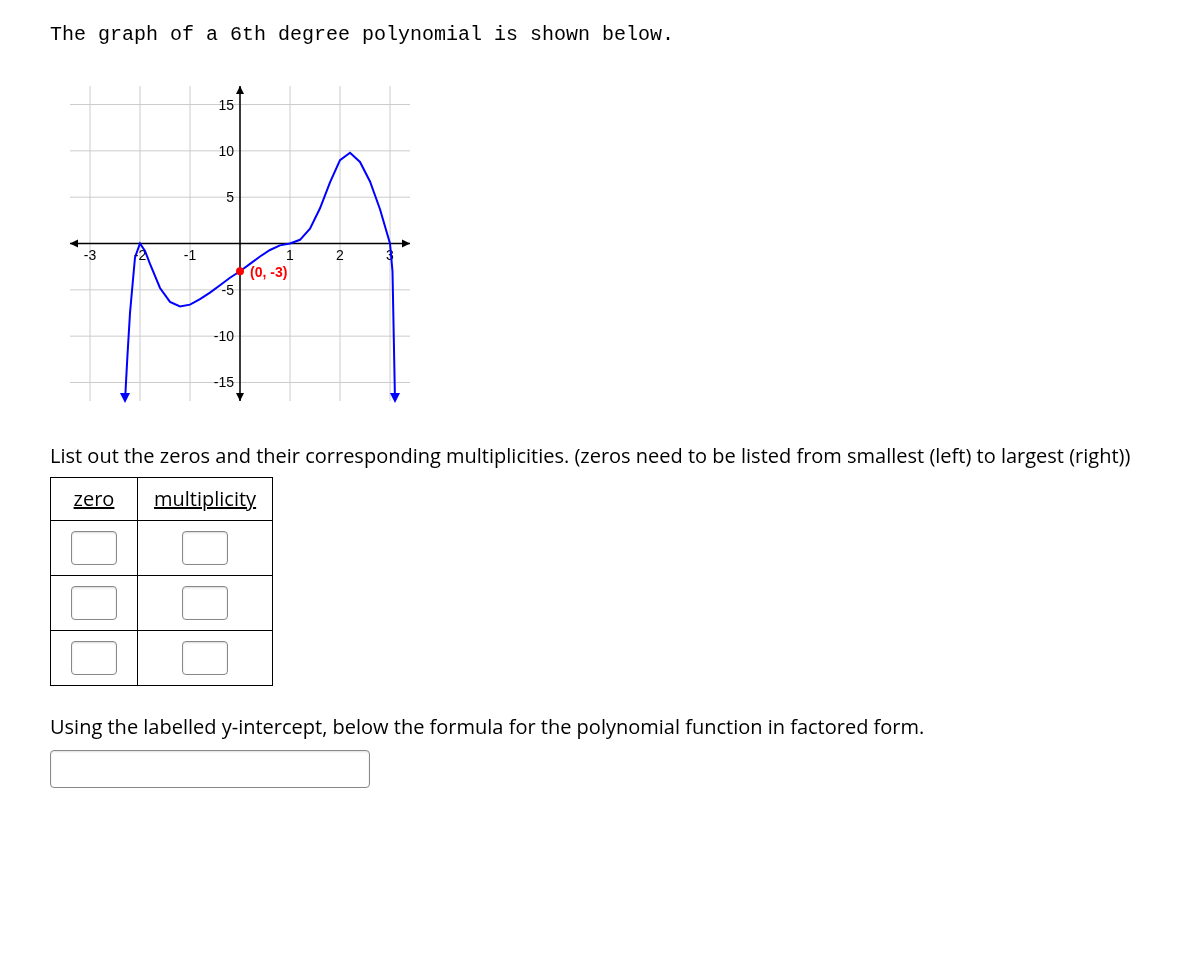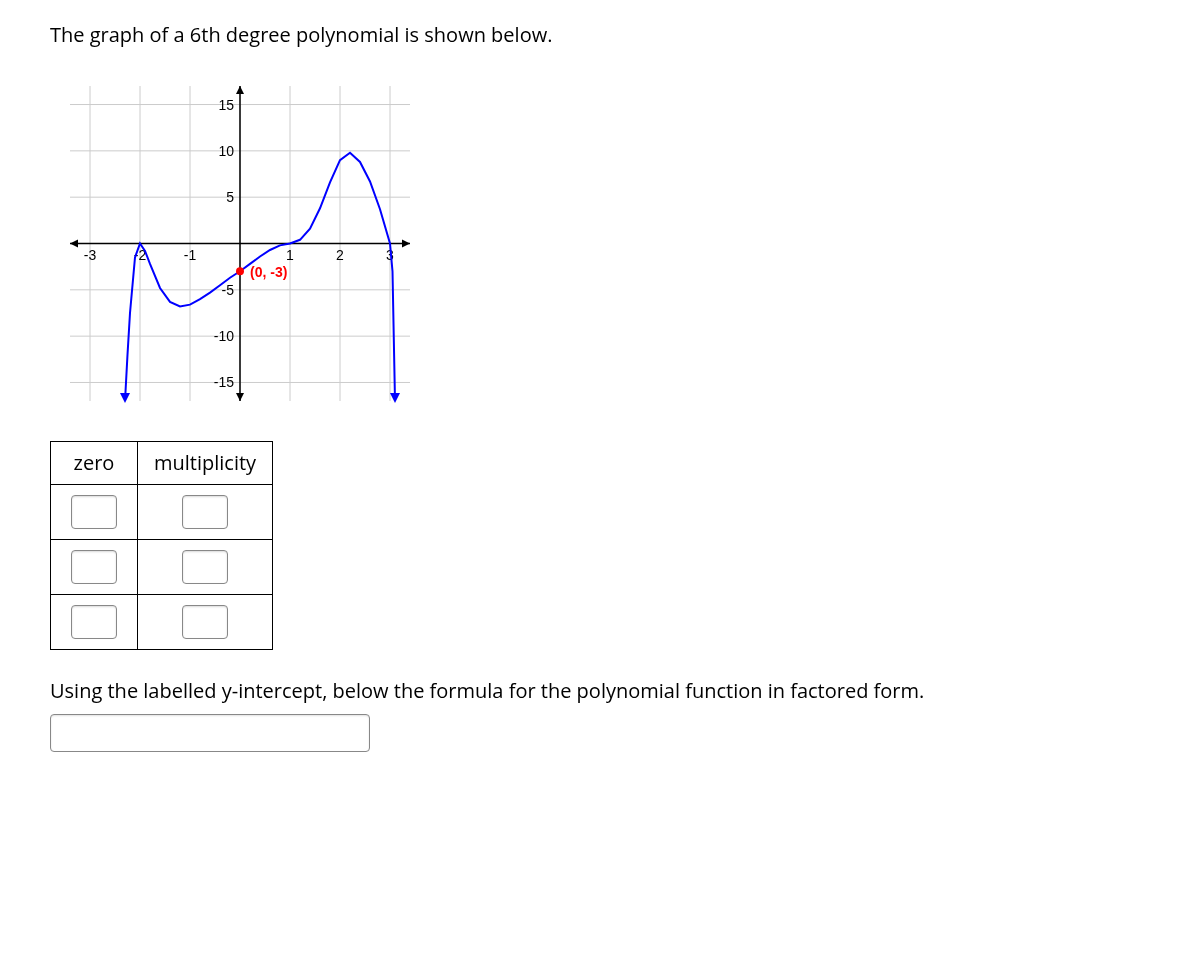--- a/index.html
+++ b/index.html
@@ -4,34 +4,35 @@
   <style>
     * { box-sizing: border-box; }
     body {
       font-family: 'Open Sans', Arial, sans-serif;
       margin: 0;
       padding: 20px 50px;
       color: #000;
       font-size: 20px;
       line-height: 1.5;
     }
-    .question-text { margin-bottom: 20px; }
+    .question-text { margin-bottom: 20px; font-family: Liberation Mono, monospace; }
     .chart-wrap { margin: 10px 0 30px 0; }
     svg.plot { display: block; }
     .axis-label { font-size: 14px; font-family: Arial, sans-serif; fill: #000; }
     .y-int-label { font-size: 14px; font-family: Arial, sans-serif; fill: #f00; font-weight: bold; }
     .grid-line { stroke: #ccc; stroke-width: 1; }
     .axis-line { stroke: #000; stroke-width: 1.5; }
     .curve { stroke: #00f; stroke-width: 2; fill: none; }
     .arrow { fill: #00f; }
     .axis-arrow { fill: #000; }
     .y-int-dot { fill: #f00; }
     table.answer-table {
       border-collapse: collapse;
       margin-top: 6px;
+      text-decoration: underline;
     }
     table.answer-table th, table.answer-table td {
       border: 1px solid #000;
       padding: 10px 20px;
       text-align: center;
       font-weight: normal;
       font-size: 20px;
     }
     table.answer-table th { padding: 6px 16px; }
     .answer-input {
@@ -99,20 +100,21 @@
       <text x="184" y="33.529411764705884" text-anchor="end" class="axis-label">15</text>
       <path d="M75 325 L77.5 278.6764705882353 L79.99999999999999 236.98529411764704 L85 181.3970588235294 L90 167.5 L95 174.91176470588235 L100 187.88235294117646 L110 211.97058823529414 L120 225.86764705882354 L130 230.50000000000003 L140 228.64705882352945 L150 223.08823529411765 L160 216.60294117647058 L170 209.19117647058823 L180 201.77941176470586 L190 195.29411764705884 L200 187.88235294117646 L210 180.47058823529412 L220 173.98529411764704 L230 169.35294117647058 L240 167.5 L249.99999999999997 163.79411764705884 L260 152.6764705882353 L270 132.2941176470588 L280 106.3529411764706 L290 84.11764705882352 L300 76.70588235294116 L310 85.97058823529412 L320 105.4264705882353 L329.99999999999994 133.22058823529412 L340.00000000000006 167.5 L342.5 195.29411764705884 L345 325 " class="curve"></path>
       <polygon points="75,327 70,317 80,317" class="arrow"></polygon>
       <polygon points="345,327 340,317 350,317" class="arrow"></polygon>
       <circle cx="190" cy="195.29411764705884" r="4" class="y-int-dot"></circle>
       <text x="200" y="201.29411764705884" class="y-int-label">(0, -3)</text>
     </svg>
 </div>
 
 <div class="section">
+  <div>List out the zeros and their corresponding multiplicities. (zeros need to be listed from smallest (left) to largest (right))</div>
 
   <table class="answer-table">
     <tbody>
         <tr>
       <th>zero</th>
       <th>multiplicity</th>
     </tr>
     <tr>
       <td><input class="answer-input" style=""></td>
       <td><input class="answer-input" style=""></td>

